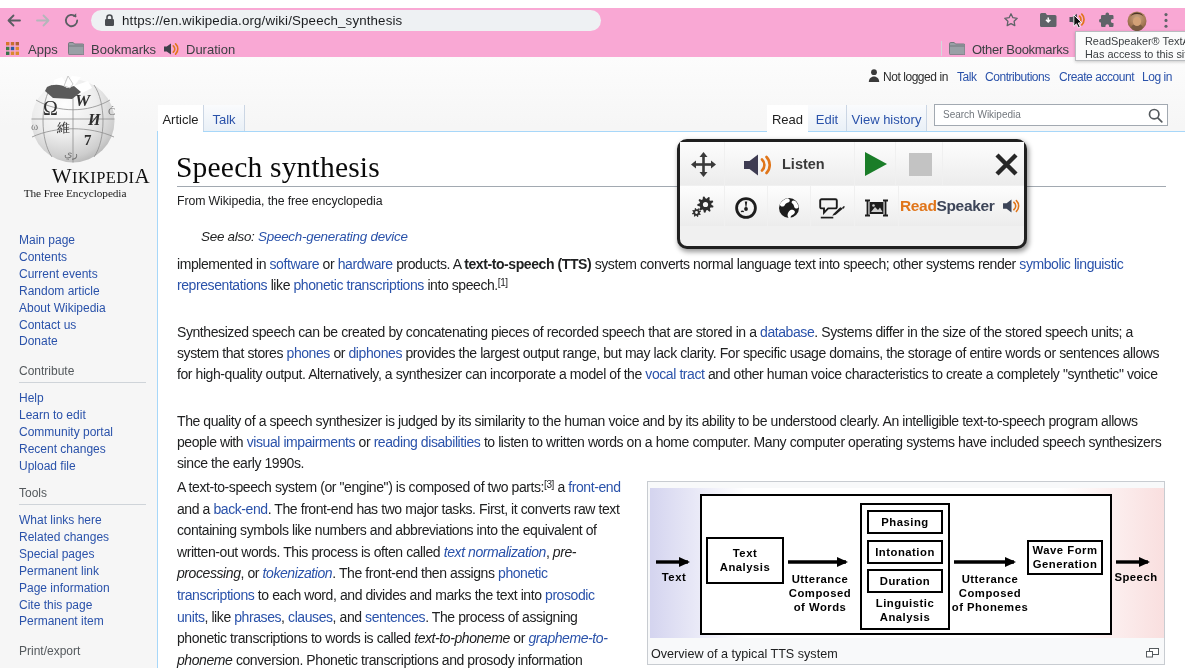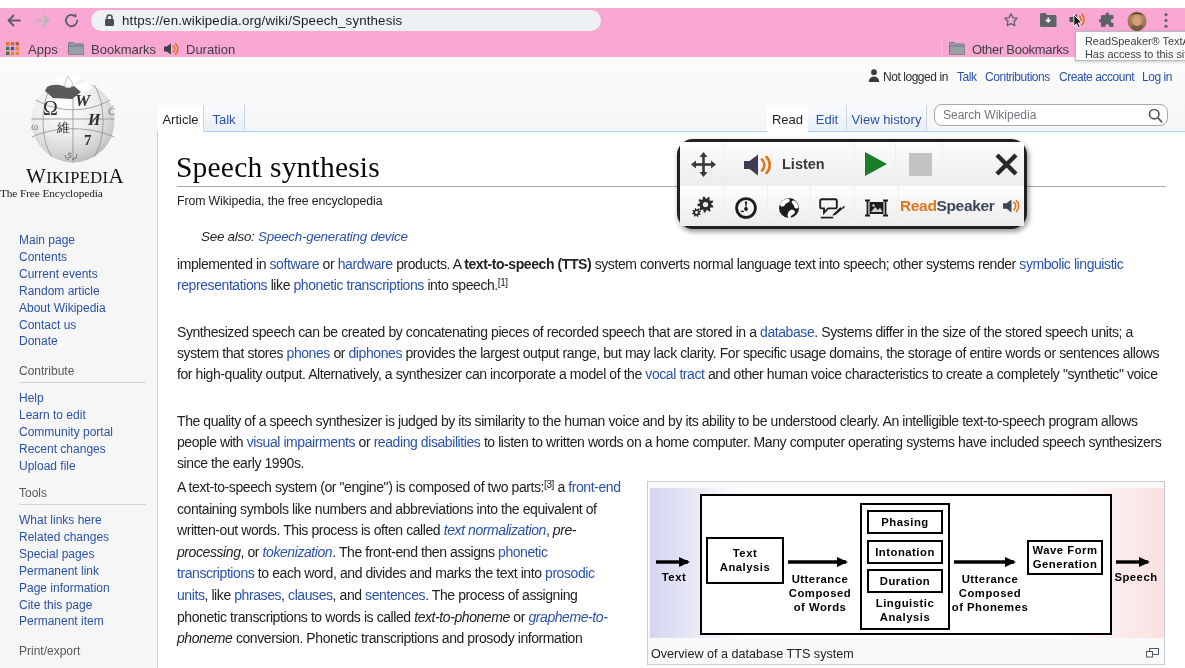--- a/index.html
+++ b/index.html
@@ -14,33 +14,33 @@
 #bmsep{position:absolute;left:941px;top:33px;width:1px;height:15px;background:#d5d7da}
 #chromeline{position:absolute;left:0;top:56px;width:1185px;height:1px;background:#e2e4e7}
 #tooltip{position:absolute;left:1075px;top:31px;width:130px;height:30px;background:#fbfbfb;border:1px solid #b9bcbf;box-shadow:0 1px 3px rgba(0,0,0,.2);font-size:10.9px;color:#3c4043;padding:3px 0 0 9px;line-height:12.5px;z-index:60}
 
 #wiki{position:absolute;left:0;top:57px;width:1185px;height:611px;background:linear-gradient(180deg,#fcfcfc 0,#f6f6f6 70px)}
 #content{position:absolute;left:157px;top:74px;width:1028px;height:537px;background:#fff;border-top:1px solid #a7d7f9;border-left:1px solid #a7d7f9}
 .sb{font-size:12px;color:#2a52aa}
 .sbh{font-size:12px;color:#54595d}
 .tab{position:absolute;top:48px;height:26px;font-size:13px;padding-top:7px;text-align:center}
 .tabbg{background:linear-gradient(180deg,#fafbfd 0,#e9f0f7 100%);border-right:1px solid #cbd6e4}
-#searchbox{position:absolute;left:934px;top:47px;width:234px;height:22px;background:#fff;border:1px solid #a2a9b1;border-radius:8px;font-size:12px;color:#72777d;line-height:20px;padding-left:8px}
+#searchbox{position:absolute;left:934px;top:47px;width:234px;height:22px;background:#fff;border:1px solid #a2a9b1;border-radius:0;font-size:10px;color:#72777d;line-height:20px;padding-left:8px}
 .pl{font-size:12px;color:#2a52aa;letter-spacing:-.45px}
 .pd{font-size:12px;color:#2c2c2c;letter-spacing:-.45px}
 
 #h1{position:absolute;left:176px;top:151px;font-family:"Liberation Serif",serif;font-size:29.5px;color:#0a0a0a;letter-spacing:.2px}
 #h1line{position:absolute;left:177px;top:186px;width:989px;height:1px;background:#a2a9b1}
 .body14{font-size:14px;color:#202122;line-height:20.8px;letter-spacing:-.42px}
 .b{font-weight:bold}.i{font-style:italic}
 sup{font-size:10px;vertical-align:4px;line-height:0}
 
 #thumb{position:absolute;left:647px;top:481px;width:518px;height:184px;background:#f8f9fa;border:1px solid #c8ccd1}
 
-#rstb{position:absolute;left:677px;top:139px;width:350px;height:90px;background:#f0f0f0;border:3px solid #202020;border-radius:16px;box-shadow:1.5px 2.5px 5px rgba(0,0,0,.4);z-index:50}
+#rstb{position:absolute;left:677px;top:139px;width:350px;height:110px;background:#f0f0f0;border:3px solid #202020;border-radius:10px;box-shadow:1.5px 2.5px 5px rgba(0,0,0,.4);z-index:50}
 .cell{position:absolute;background:linear-gradient(180deg,#fdfdfd 0,#ececec 100%)}
 </style></head><body>
 <div id="page">
 
 <div id="chrome">
   <svg class="abs" style="left:6px;top:5px" width="16" height="15" viewBox="0 0 16 15">
         <path d="M14 7.5H3M7.5 2.5 2.5 7.5l5 5" stroke="#5a5d62" stroke-width="1.8" fill="none" stroke-linecap="round" stroke-linejoin="round"></path>
       </svg>
   <svg class="abs" style="left:35px;top:5px" width="16" height="15" viewBox="0 0 16 15">
         <path d="M2 7.5h11M8.5 2.5l5 5-5 5" stroke="#b4b6ba" stroke-width="1.8" fill="none" stroke-linecap="round" stroke-linejoin="round"></path>
@@ -148,22 +148,22 @@
       <text x="19" y="40" font-size="20">Ω</text>
       <text x="51" y="31" font-size="17" font-style="italic" font-weight="bold">W</text>
       <text x="64" y="50" font-size="16" font-style="italic" font-weight="bold">И</text>
       <text x="33" y="57" font-size="13">維</text>
       <text x="60" y="70" font-size="15" font-weight="bold">7</text>
       <text x="7" y="55" font-size="11" opacity=".6">ω</text>
       <text x="84" y="40" font-size="11" opacity=".6">Ć</text>
       <text x="40" y="82" font-size="11" opacity=".55">ري</text>
     </g>
   </svg>
-  <div class="abs" style="left:0px;top:107px;width:150px;text-align:center;font-family:'Liberation Serif',serif;font-size:21px;color:#111;letter-spacing:.4px">W<span style="font-size:16.5px">IKIPEDI</span>A</div>
-  <div class="abs" style="left:0px;top:130px;width:150px;text-align:left;font-family:'Liberation Serif',serif;font-size:11.3px;color:#222;letter-spacing:-.1px">The Free Encyclopedia</div>
+  <div class="abs" style="left:0px;top:107px;width:150px;text-align:right;font-family:'Liberation Serif',serif;font-size:21px;color:#111;letter-spacing:.4px">W<span style="font-size:16.5px">IKIPEDI</span>A</div>
+  <div class="abs" style="left:0px;top:130px;width:150px;text-align:center;font-family:'Liberation Serif',serif;font-size:11.3px;color:#222;letter-spacing:-.1px">The Free Encyclopedia</div>
   <div class="abs sb" style="left:19px;top:175px;line-height:16.9px">
     <a>Main page</a><br><a>Contents</a><br><a>Current events</a><br><a>Random article</a><br><a>About Wikipedia</a><br><a>Contact us</a><br><a>Donate</a>
   </div>
   <div class="abs sbh" style="left:19px;top:307px;width:127px;height:19px;border-bottom:1px solid #cfd4d9">Contribute</div>
   <div class="abs sb" style="left:19px;top:333px;line-height:16.9px">
     <a>Help</a><br><a>Learn to edit</a><br><a>Community portal</a><br><a>Recent changes</a><br><a>Upload file</a>
   </div>
   <div class="abs sbh" style="left:19px;top:429px;width:127px;height:19px;border-bottom:1px solid #cfd4d9">Tools</div>
   <div class="abs sb" style="left:19px;top:455px;line-height:16.9px">
     <a>What links here</a><br><a>Related changes</a><br><a>Special pages</a><br><a>Permanent link</a><br><a>Page information</a><br><a>Cite this page</a><br><a>Permanent item</a>
@@ -211,20 +211,21 @@
 </div>
 
 <div class="abs body14" style="left:177px;top:411px">
 <div class="nw">The quality of a speech synthesizer is judged by its similarity to the human voice and by its ability to be understood clearly. An intelligible text-to-speech program allows</div>
 <div class="nw">people with <a>visual impairments</a> or <a>reading disabilities</a> to listen to written words on a home computer. Many computer operating systems have included speech synthesizers</div>
 <div class="nw">since the early 1990s.</div>
 </div>
 
 <div class="abs body14" style="left:177px;top:477px;line-height:21.6px">
 <div class="nw">A text-to-speech system (or "engine") is composed of two parts:<sup>[3]</sup> a <a>front-end</a></div>
+<div class="nw">and a <a>back-end</a>. The front-end has two major tasks. First, it converts raw text</div>
 <div class="nw">containing symbols like numbers and abbreviations into the equivalent of</div>
 <div class="nw">written-out words. This process is often called <a class="i">text normalization</a>, <span class="i">pre-</span></div>
 <div class="nw"><span class="i">processing</span>, or <a class="i">tokenization</a>. The front-end then assigns <a>phonetic</a></div>
 <div class="nw"><a>transcriptions</a> to each word, and divides and marks the text into <a>prosodic</a></div>
 <div class="nw"><a>units</a>, like <a>phrases</a>, <a>clauses</a>, and <a>sentences</a>. The process of assigning</div>
 <div class="nw">phonetic transcriptions to words is called <span class="i">text-to-phoneme</span> or <a class="i">grapheme-to-</a></div>
 <div class="nw"><span class="i">phoneme</span> conversion. Phonetic transcriptions and prosody information</div>
 
 </div>
 
@@ -278,21 +279,21 @@
         <text x="340" y="123">of Phonemes</text>
   </g>
   <rect x="378" y="53" width="74" height="33" fill="#fff" stroke="#000" stroke-width="2"></rect>
   <g font-size="11.3" text-anchor="middle" letter-spacing=".5">
     <text x="415" y="66">Wave Form</text>
         <text x="415" y="80">Generation</text>
   </g>
   <line x1="466" y1="74" x2="498" y2="74" stroke="#000" stroke-width="3.4" marker-end="url(#ah)"></line>
   <text x="486" y="93" font-size="11.3" text-anchor="middle" letter-spacing=".5">Speech</text>
 </svg>
-<div class="abs nw" style="left:651px;top:647px;font-size:12.6px;color:#202122">Overview of a database TTS system</div>
+<div class="abs nw" style="left:651px;top:647px;font-size:12.6px;color:#202122">Overview of a typical TTS system</div>
 <svg class="abs" style="left:1146px;top:648px" width="13" height="10" viewBox="0 0 13 10">
       <rect x="3.5" y=".5" width="9" height="6" fill="#fff" stroke="#54595d"></rect>
       <rect x=".5" y="3.5" width="6" height="5.5" fill="#fff" stroke="#54595d"></rect>
     </svg>
 
 <div id="rstb">
   <div class="cell" style="left:0;top:0;width:44px;height:43px"></div>
   <div class="cell" style="left:45px;top:0;width:129px;height:43px"></div>
   <div class="cell" style="left:175px;top:0;width:40px;height:43px"></div>
   <div class="cell" style="left:216px;top:0;width:46px;height:43px"></div>

